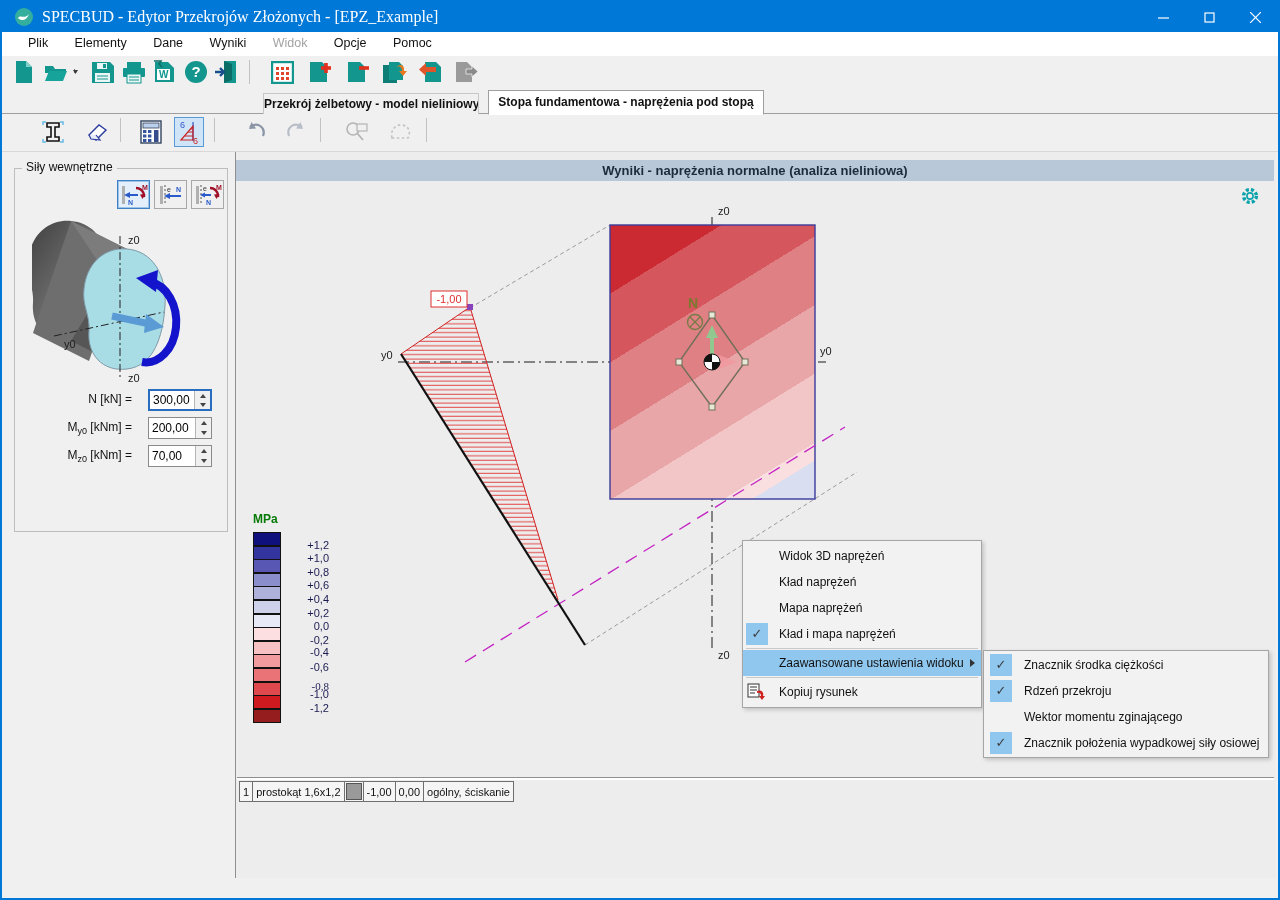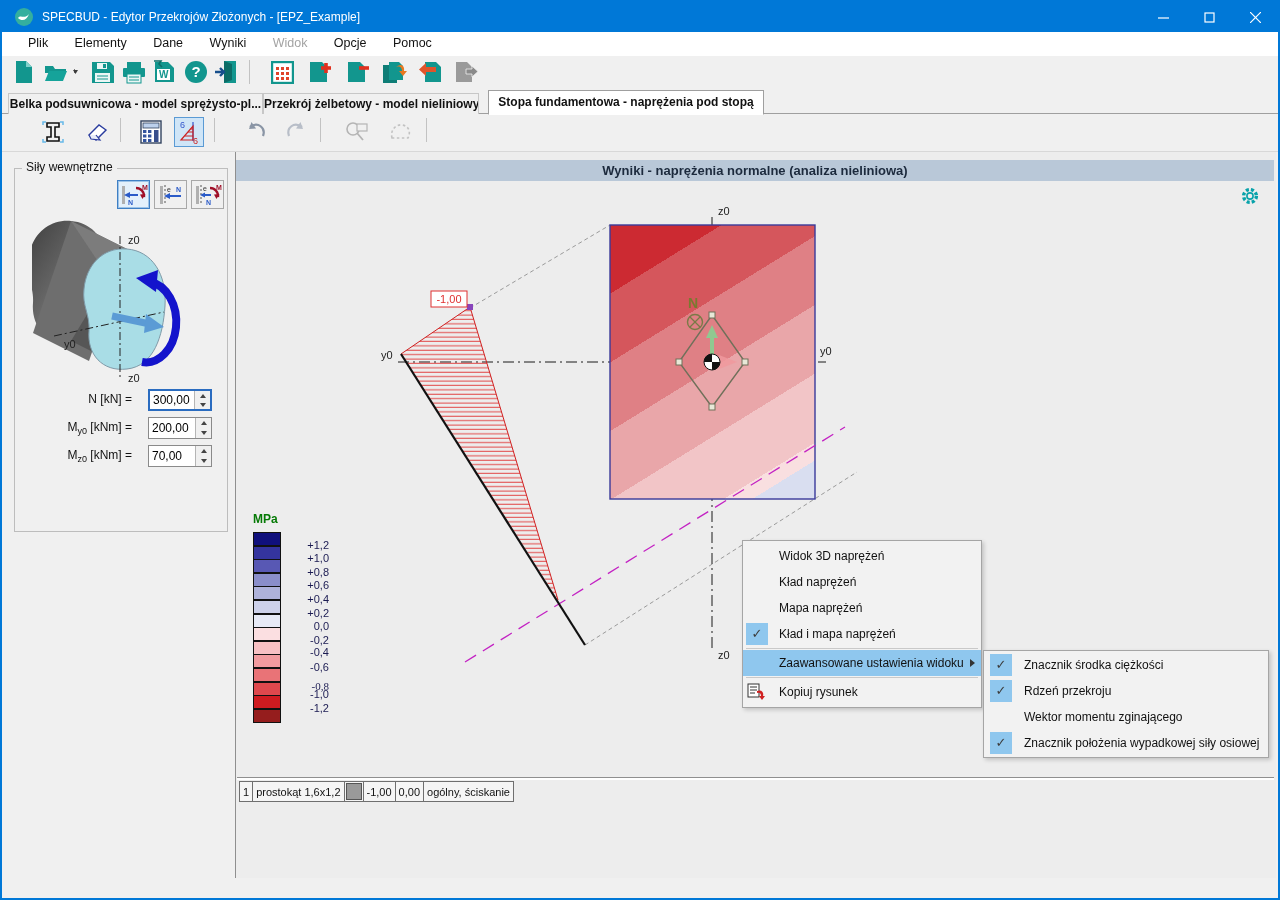--- a/index.html
+++ b/index.html
@@ -1,21 +1,21 @@
 <!DOCTYPE html>
 <html><head>
 <meta charset="utf-8">
 <style>
   html,body{margin:0;padding:0;background:#fff;}
   body{width:1280px;height:900px;font-family:"Liberation Sans",sans-serif;-webkit-font-smoothing:antialiased;}
   .abs{position:absolute;}
   #win{position:relative;width:1280px;height:900px;background:#f0f0f0;border:2px solid #0078d7;box-sizing:border-box;overflow:hidden;}
   
   #titlebar{left:0;top:0;width:1276px;height:30px;background:#0078d7;color:#fff;}
-  #titletext{left:40px;top:0;height:30px;line-height:30px;font-size:12px;color:#fff;}
+  #titletext{left:40px;top:0;height:30px;line-height:30px;font-size:16px;color:#fff;font-family:Liberation Serif, serif;}
   .winbtn{top:0;width:46px;height:30px;display:flex;align-items:center;justify-content:center;color:#fff;}
   
   #menubar{left:0;top:30px;width:1276px;height:32px;background:#ffffff;padding-left:15px;}
   .menuitem{display:inline-block;padding:4px 11px 0 11px;font-size:12.5px;color:#111;height:24px;box-sizing:border-box;}
   .menuitem.disabled{color:#a3a3a3;}
   
   #toolbar1{left:0;top:54px;width:1276px;height:34px;background:#f0f0f0;}
   .tbtn{top:2px;width:28px;height:28px;display:flex;align-items:center;justify-content:center;}
   .vsep{top:4px;width:1px;height:24px;background:#c2c2c2;}
   
@@ -216,21 +216,20 @@
           <path d="M12,9 h6 v-3 l6,5.5 l-6,5.5 v-3 h-6 z" fill="#8a8a8a" stroke="#f0f0f0" stroke-width="0.8"></path>
         </svg>
     </div>
     <div id="logo" class="abs">
       <div class="t">spec</div>
       <div class="b">bud</div>
     </div>
   </div>
 
   <div id="tabbar" class="abs">
-    <div class="tab abs" style="left:6px;width:255px">Belka podsuwnicowa - model sprężysto-pl...</div>
     <div class="tab abs" style="left:261px;width:216px">Przekrój żelbetowy - model nieliniowy</div>
     <div class="tab active abs" style="left:486px;width:276px">Stopa fundamentowa - naprężenia pod stopą</div>
   </div>
 
   <div id="toolbar2" class="abs">
     <div class="tbtn2 abs" style="left:36px">
       <svg width="26" height="24">
           <path d="M7,3 h12 v4 h-4 v10 h4 v4 h-12 v-4 h4 v-10 h-4 z" fill="none" stroke="#111" stroke-width="1.6"></path>
           <path d="M3,5 v-3 h3 M3,19 v3 h3" fill="none" stroke="#66b8e8" stroke-width="1.5"></path>
           <path d="M23,5 v-3 h-3 M23,19 v3 h-3" fill="none" stroke="#66b8e8" stroke-width="1.5"></path>

